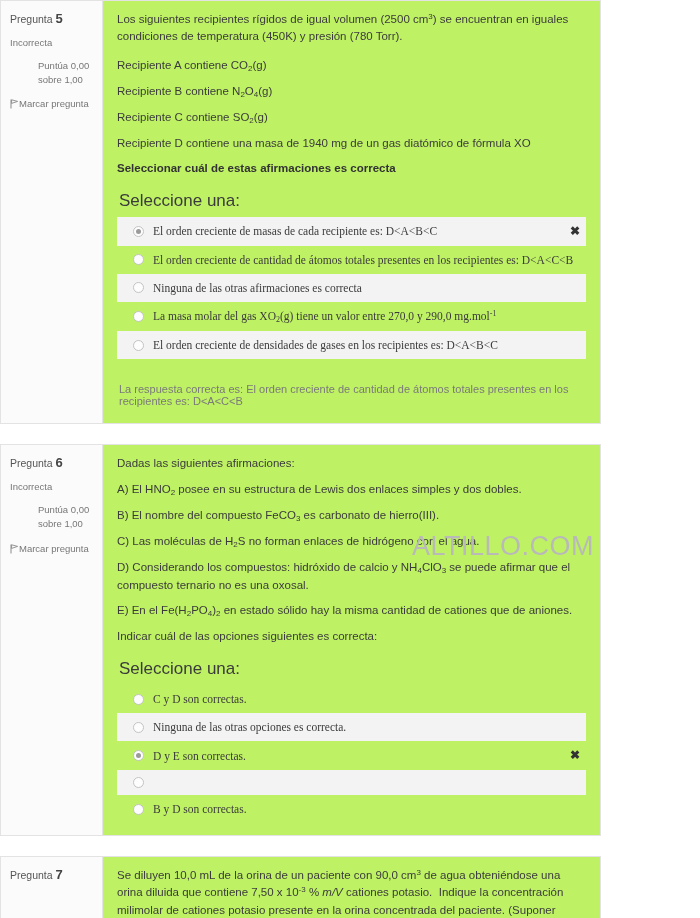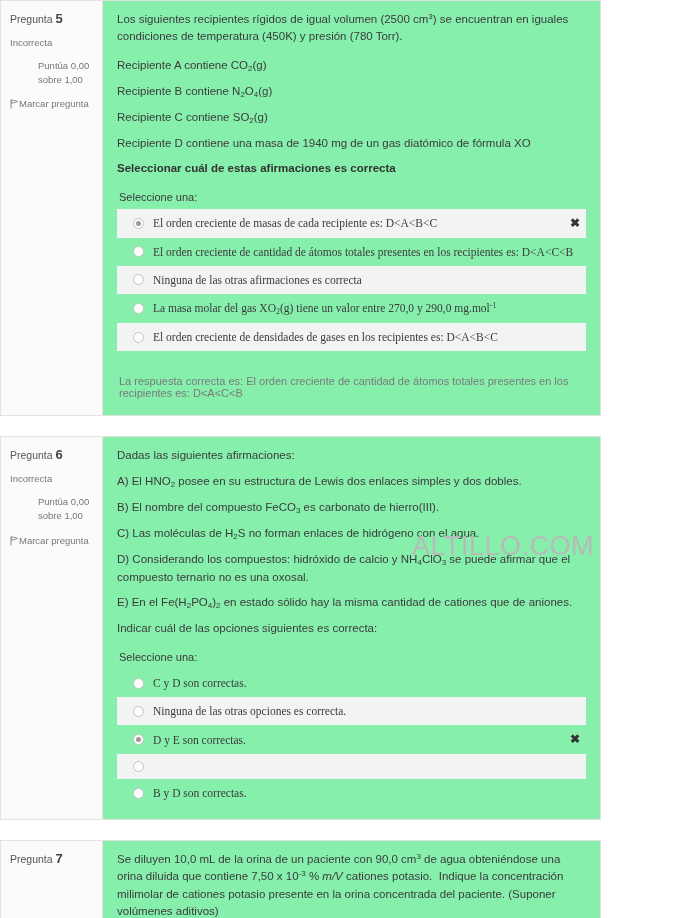--- a/index.html
+++ b/index.html
@@ -76,39 +76,39 @@
     display: inline-block;
     width: 9px; height: 10px;
     position: relative;
     color: #8a8a8a;
   }
   .q-body {
     flex: 1 1 auto;
     border: 1px solid #e3e3e3;
     border-left: none;
     padding: 10px 14px 12px 14px;
-    background: #86efac;
+    background: #bef264;
     min-width: 0;
   }
   .q-text p {
     margin: 0 0 11px 0;
     line-height: 1.5;
     color: #3b3b3b;
     font-size: 11.5px;
   }
   .q-text p.tight { margin-bottom: 8px; }
   .q-text p.bold { font-weight: bold; color: #333; }
   .q-text em { font-style: italic; }
   sub { font-size: 8px; vertical-align: -2px; }
   sup { font-size: 8px; vertical-align: 4px; }
 
   .answer-prompt {
     margin: 14px 0 6px 2px;
     color: #3b3b3b;
-    font-size: 11px;
+    font-size: 17px;
   }
   .options { margin: 0; padding: 0; list-style: none; font-family: Liberation Serif, serif; }
   .option {
     display: flex;
     align-items: center;
     gap: 9px;
     padding: 6px 6px 6px 14px;
     font-size: 11.5px;
     color: #3b3b3b;
     line-height: 1.4;

